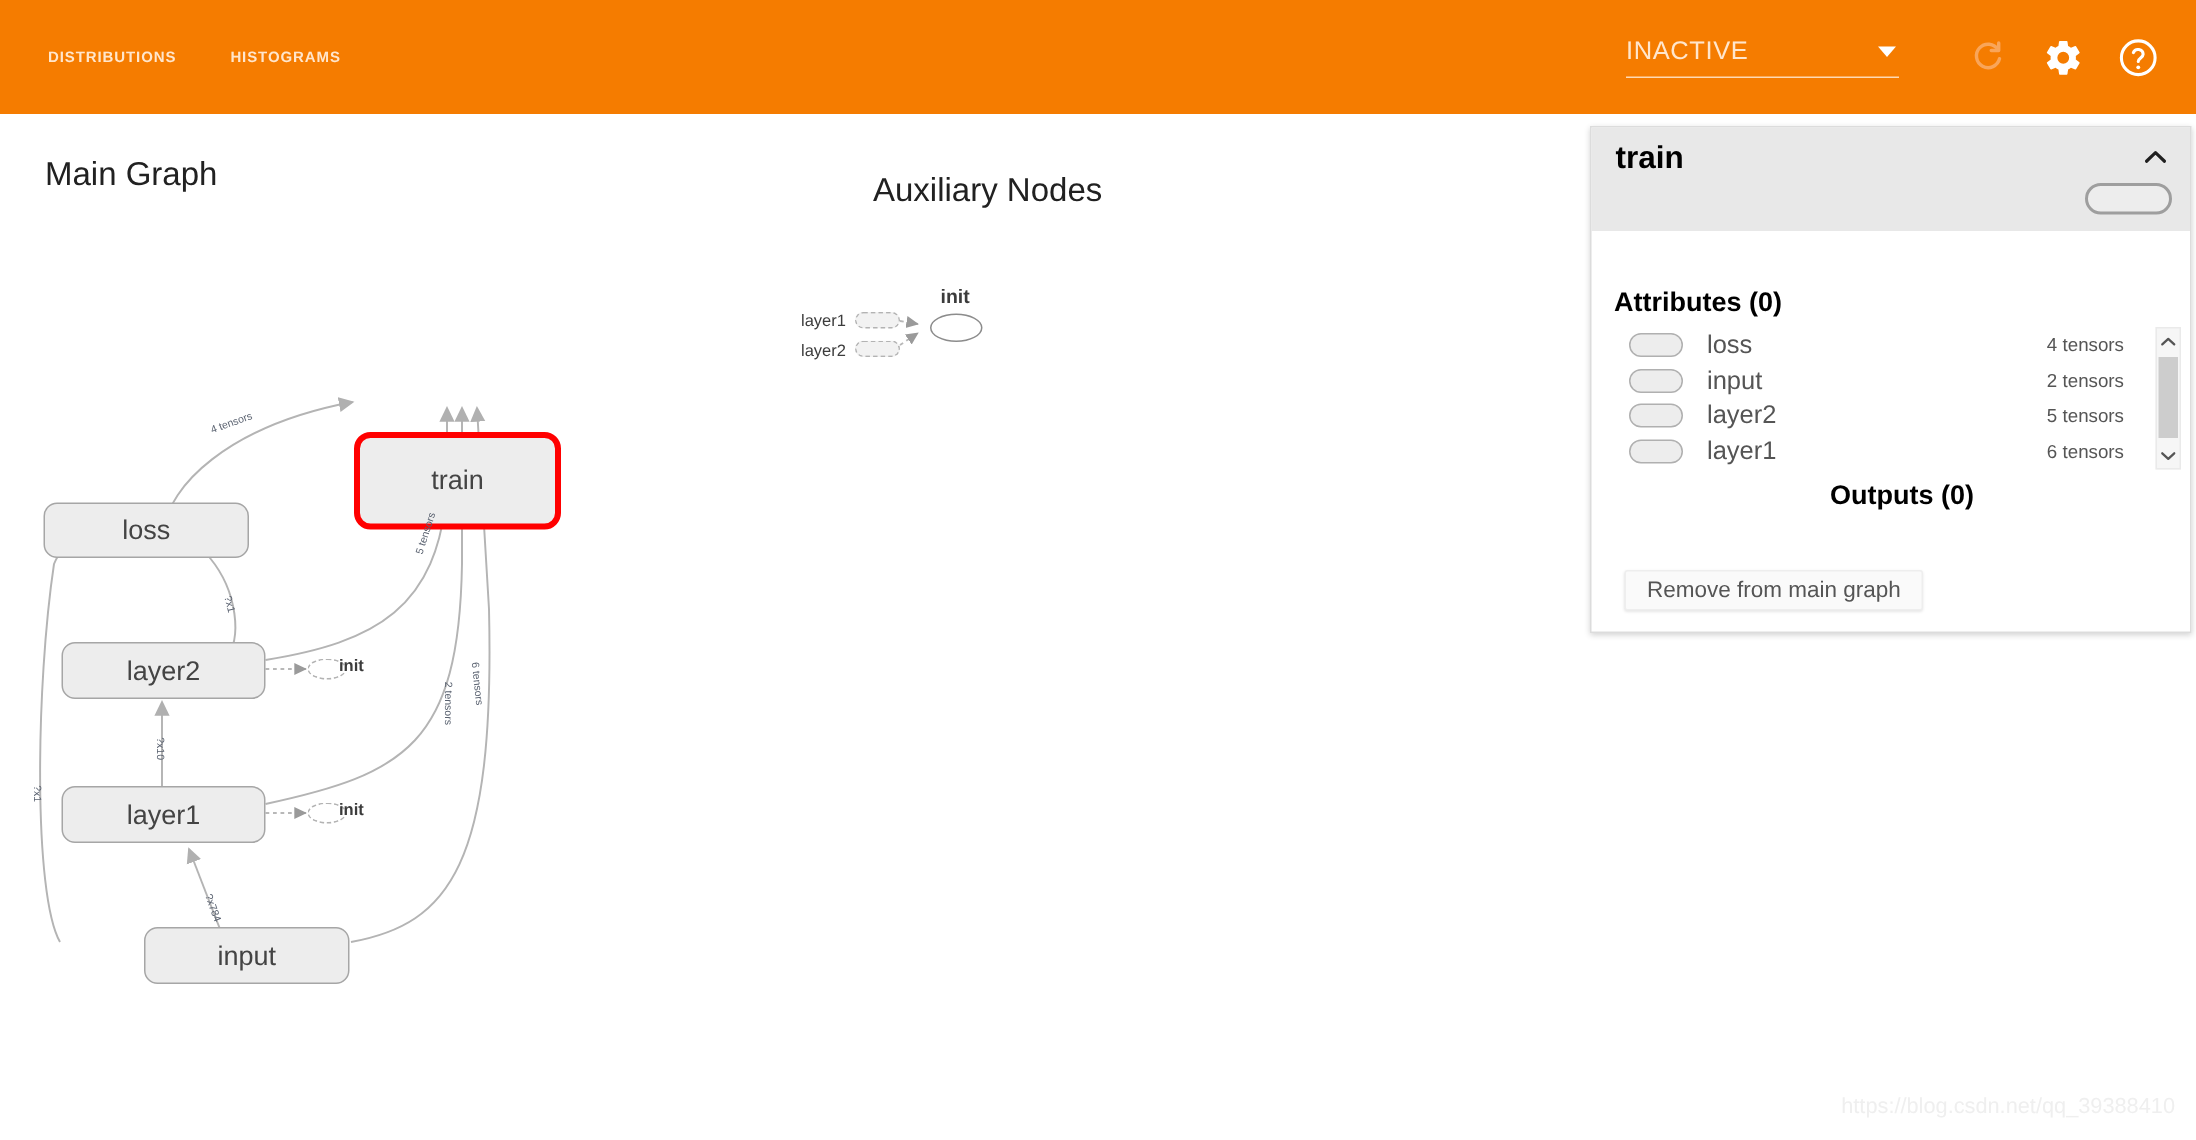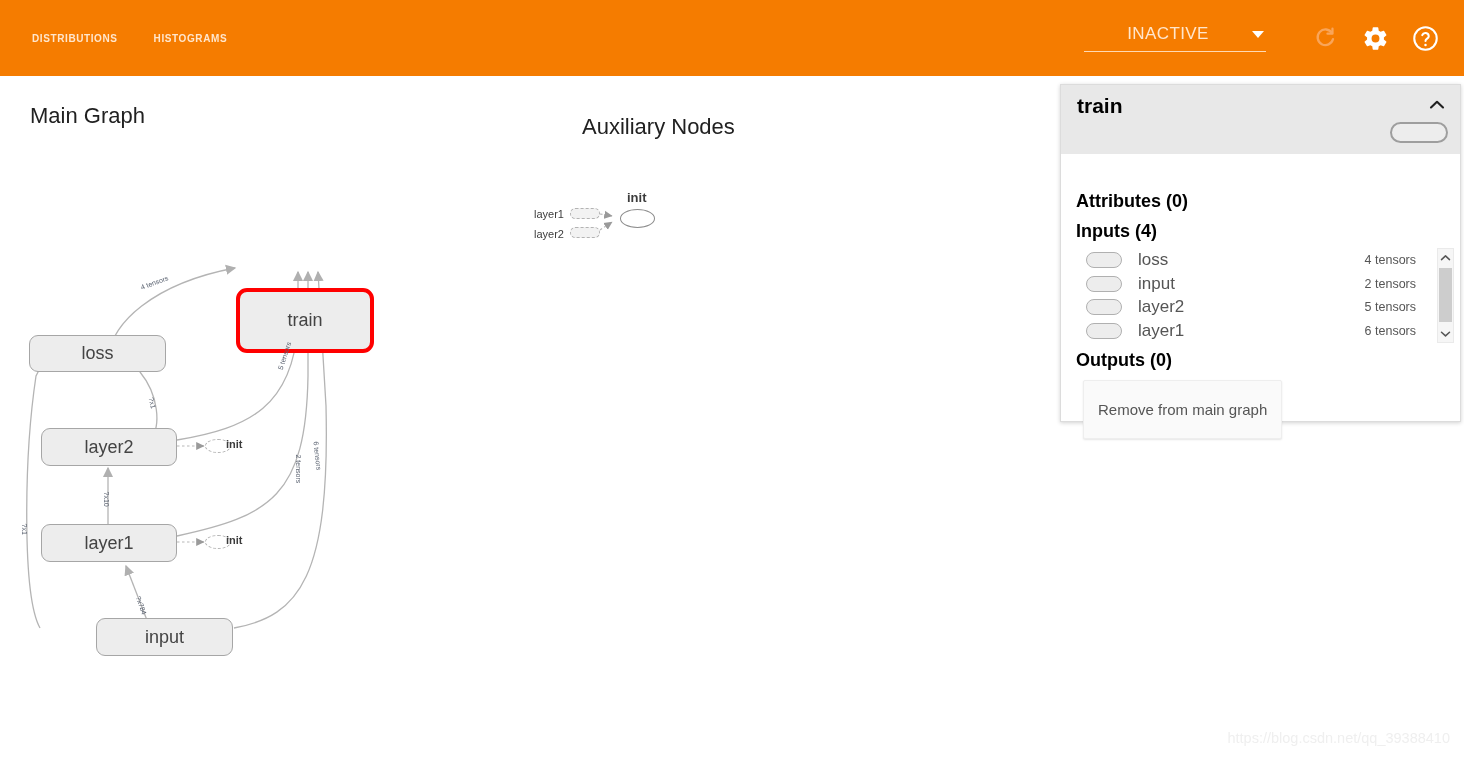--- a/index.html
+++ b/index.html
@@ -40,21 +40,20 @@
     border-bottom: 1px solid #ffd9b3;
     padding-bottom: 7px;
     display: flex; align-items: center;
     cursor: pointer;
   }
   .run-select-value {
     color: #ffe6cc;
     font-size: 17px;
     letter-spacing: .4px;
     flex: 1;
-    text-align: center;
   }
   .caret-down {
     width: 0; height: 0;
     border-left: 6px solid transparent;
     border-right: 6px solid transparent;
     border-top: 7px solid #ffffff;
     margin-right: 2px;
   }
   .icon-btn {
     width: 34px; height: 34px;
@@ -174,21 +173,21 @@
     cursor: pointer;
   }
   .info-body { padding: 10px 0 0 15px; position: relative; margin-top: 24px; }
   .section-head {
     font-size: 18px;
     font-weight: bold;
     color: #000000;
     margin: 0 0 4px 0;
     line-height: 26px;
   }
-  .section-head.outputs { margin-top: 4px; }
+  .section-head.outputs { margin-top: 4px; text-align: center; }
   .inputs-list { position: relative; margin-left: 10px; }
   .input-row {
     display: flex; align-items: center;
     height: 23.8px;
     cursor: pointer;
   }
   .node-pill {
     width: 36px; height: 16px;
     border: 1.4px solid #b0b0b0;
     border-radius: 8px;
@@ -223,21 +222,21 @@
   .sb-thumb {
     position: absolute;
     left: 1px; top: 19px;
     width: 13px; height: 54px;
     background: #cdcdcd;
     cursor: pointer;
   }
   .remove-btn {
     position: absolute;
     left: 22px; top: 295px;
-    padding: 20px 14px;
+    padding: 4px 14px;
     background: #fafafa;
     border: 1px solid #eeeeee;
     border-radius: 2px;
     font-size: 15px;
     color: #555555;
     box-shadow: 0 1px 2px rgba(0,0,0,.10);
     cursor: pointer;
     user-select: none;
   }
 
@@ -385,21 +384,20 @@
       <svg width="20" height="16" viewBox="0 0 20 16" fill="none" stroke="#202020" stroke-width="2.1" stroke-linecap="round" stroke-linejoin="round">
         <path d="M4,10.5 L10,4.8 L16,10.5"></path>
       </svg>
     </div>
 
     <div class="header-node-badge"></div>
   </div>
 
   <div class="info-body">
     <div class="section-head">Attributes (0)</div>
-    <div class="section-head">Inputs (4)</div>
 
     <div class="inputs-list">
       <div class="input-row">
         <span class="node-pill"></span>
         <span class="input-name">loss</span>
         <span class="tensor-count">4 tensors</span>
       </div>
       <div class="input-row">
         <span class="node-pill"></span>
         <span class="input-name">input</span>

